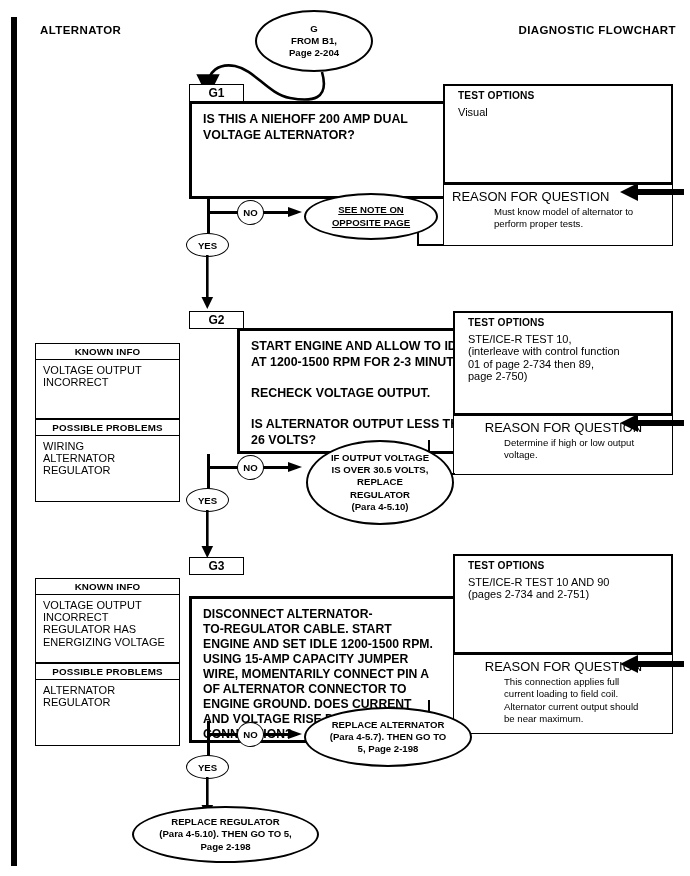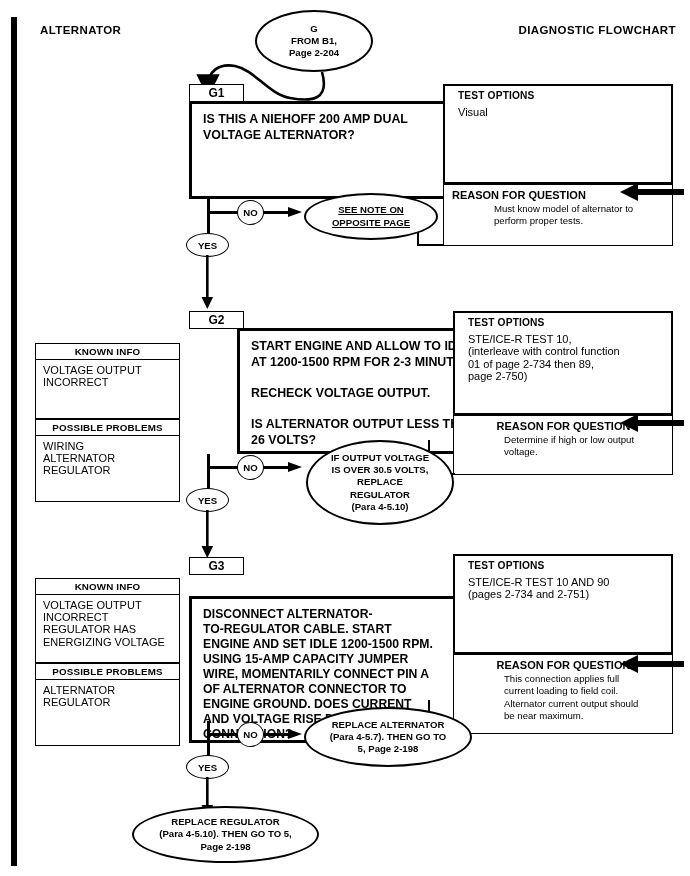--- a/index.html
+++ b/index.html
@@ -39,21 +39,21 @@
   .tobox{
     border:2.2px solid #000;background:#fff;box-sizing:border-box;
     padding:4px 6px 4px 13px;
   }
   .tobox .ttl{font-size:10.2px;font-weight:bold;margin-bottom:5px;letter-spacing:.15px;}
   .tobox .bdy{font-size:11px;line-height:12.4px;white-space:pre-line;}
   .rbox{
     border:1.4px solid #000;background:#fff;box-sizing:border-box;
     padding:4px 7px 5px 8px;
   }
-  .rbox .ttl{font-size:11px;font-weight:bold;text-align:center;margin-bottom:2px;}
+  .rbox .ttl{font-size:13px;font-weight:normal;text-align:center;margin-bottom:2px;}
   .rbox .bdy{font-size:9.6px;line-height:12.4px;white-space:pre-line;margin-left:42px;}
 
   
   .stub{background:#000;}
 
   
   .infohead{
     border:1.2px solid #000;background:#fff;box-sizing:border-box;
     font-size:9.8px;font-weight:bold;text-align:center;
     height:17px;line-height:15px;letter-spacing:.15px;

